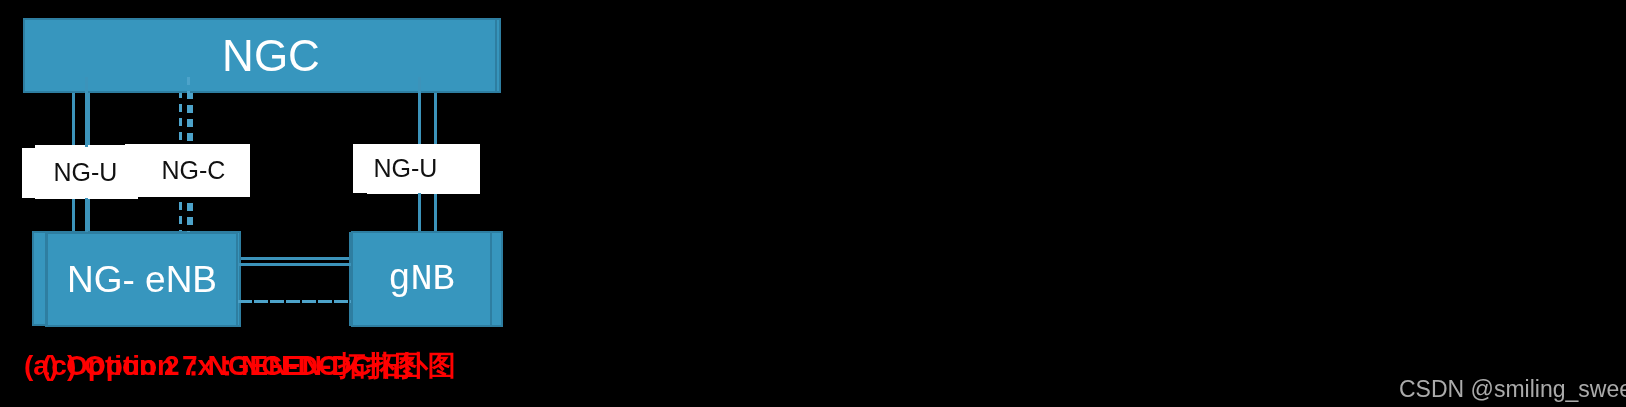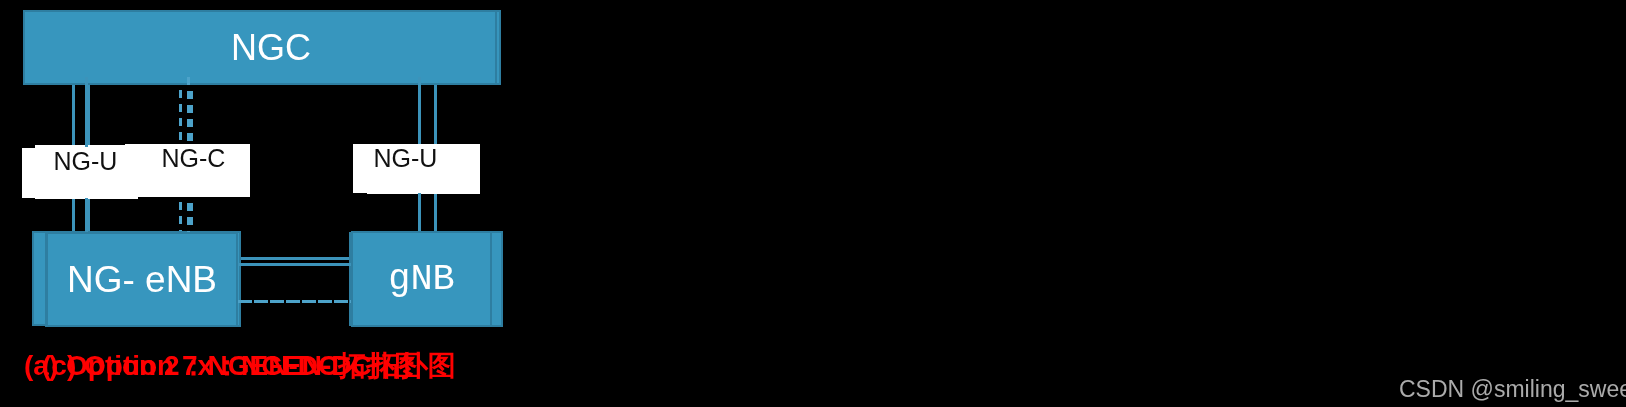--- a/index.html
+++ b/index.html
@@ -16,21 +16,21 @@
   #panel-c{left:1080;}
 
   .node{
     position:absolute;
     background:#3796BE;
     border:2px solid #2E7EA1;
     box-sizing:border-box;
     display:flex;align-items:center;justify-content:center;
     color:#FFFFFF;
   }
-  .ngc{left:24px;top:10px;width:476px;height:74px;font-size:36px;padding-left:22px;}
+  .ngc{left:24px;top:18px;width:476px;height:74px;font-size:44px;padding-left:22px;}
   .enb{font-size:37px;}
   .gnb{font-size:37px;font-family:Liberation Mono, monospace;}
 
   
   #panel-a .enb{left:32px;top:231px;width:195px;height:95px;}
   #panel-a .gnb{left:349px;top:232px;width:149px;height:94px;}
   
   #panel-b .ngc{left:23px;width:478px;height:75px;}
   #panel-b .enb{left:45px;top:231px;width:196px;height:96px;}
   #panel-b .gnb{left:361px;top:231px;width:142px;height:96px;}
@@ -64,21 +64,21 @@
   #panel-c .v-ngu-r{left:418px;top:77px;height:154px;}
   #panel-c .h-solid{left:238px;top:263px;width:113px;}
   #panel-c .h-dashed{left:238px;top:300px;width:113px;}
 
   
   .wlabel{
     position:absolute;
     background:#FFFFFF;
     color:#111111;
     font-size:25px;
-    display:flex;align-items:flex-start;justify-content:center;
+    display:flex;align-items:center;justify-content:center;
   }
   #panel-a .lbl-ngu{left:22px;top:148px;width:102px;height:50px;}
   #panel-a .lbl-ngc{left:125px;top:144px;width:111px;height:52px;}
 
   #panel-b .lbl-ngu{left:35px;top:145px;width:103px;height:54px;}
   #panel-b .lbl-ngc{left:136px;top:144px;width:114px;height:53px;}
   #panel-b .lbl-ngu-r{left:367px;top:144px;width:113px;height:50px;}
 
   #panel-c .lbl-ngu{left:36px;top:147px;width:99px;height:51px;}
   #panel-c .lbl-ngc{left:137px;top:144px;width:113px;height:53px;}

